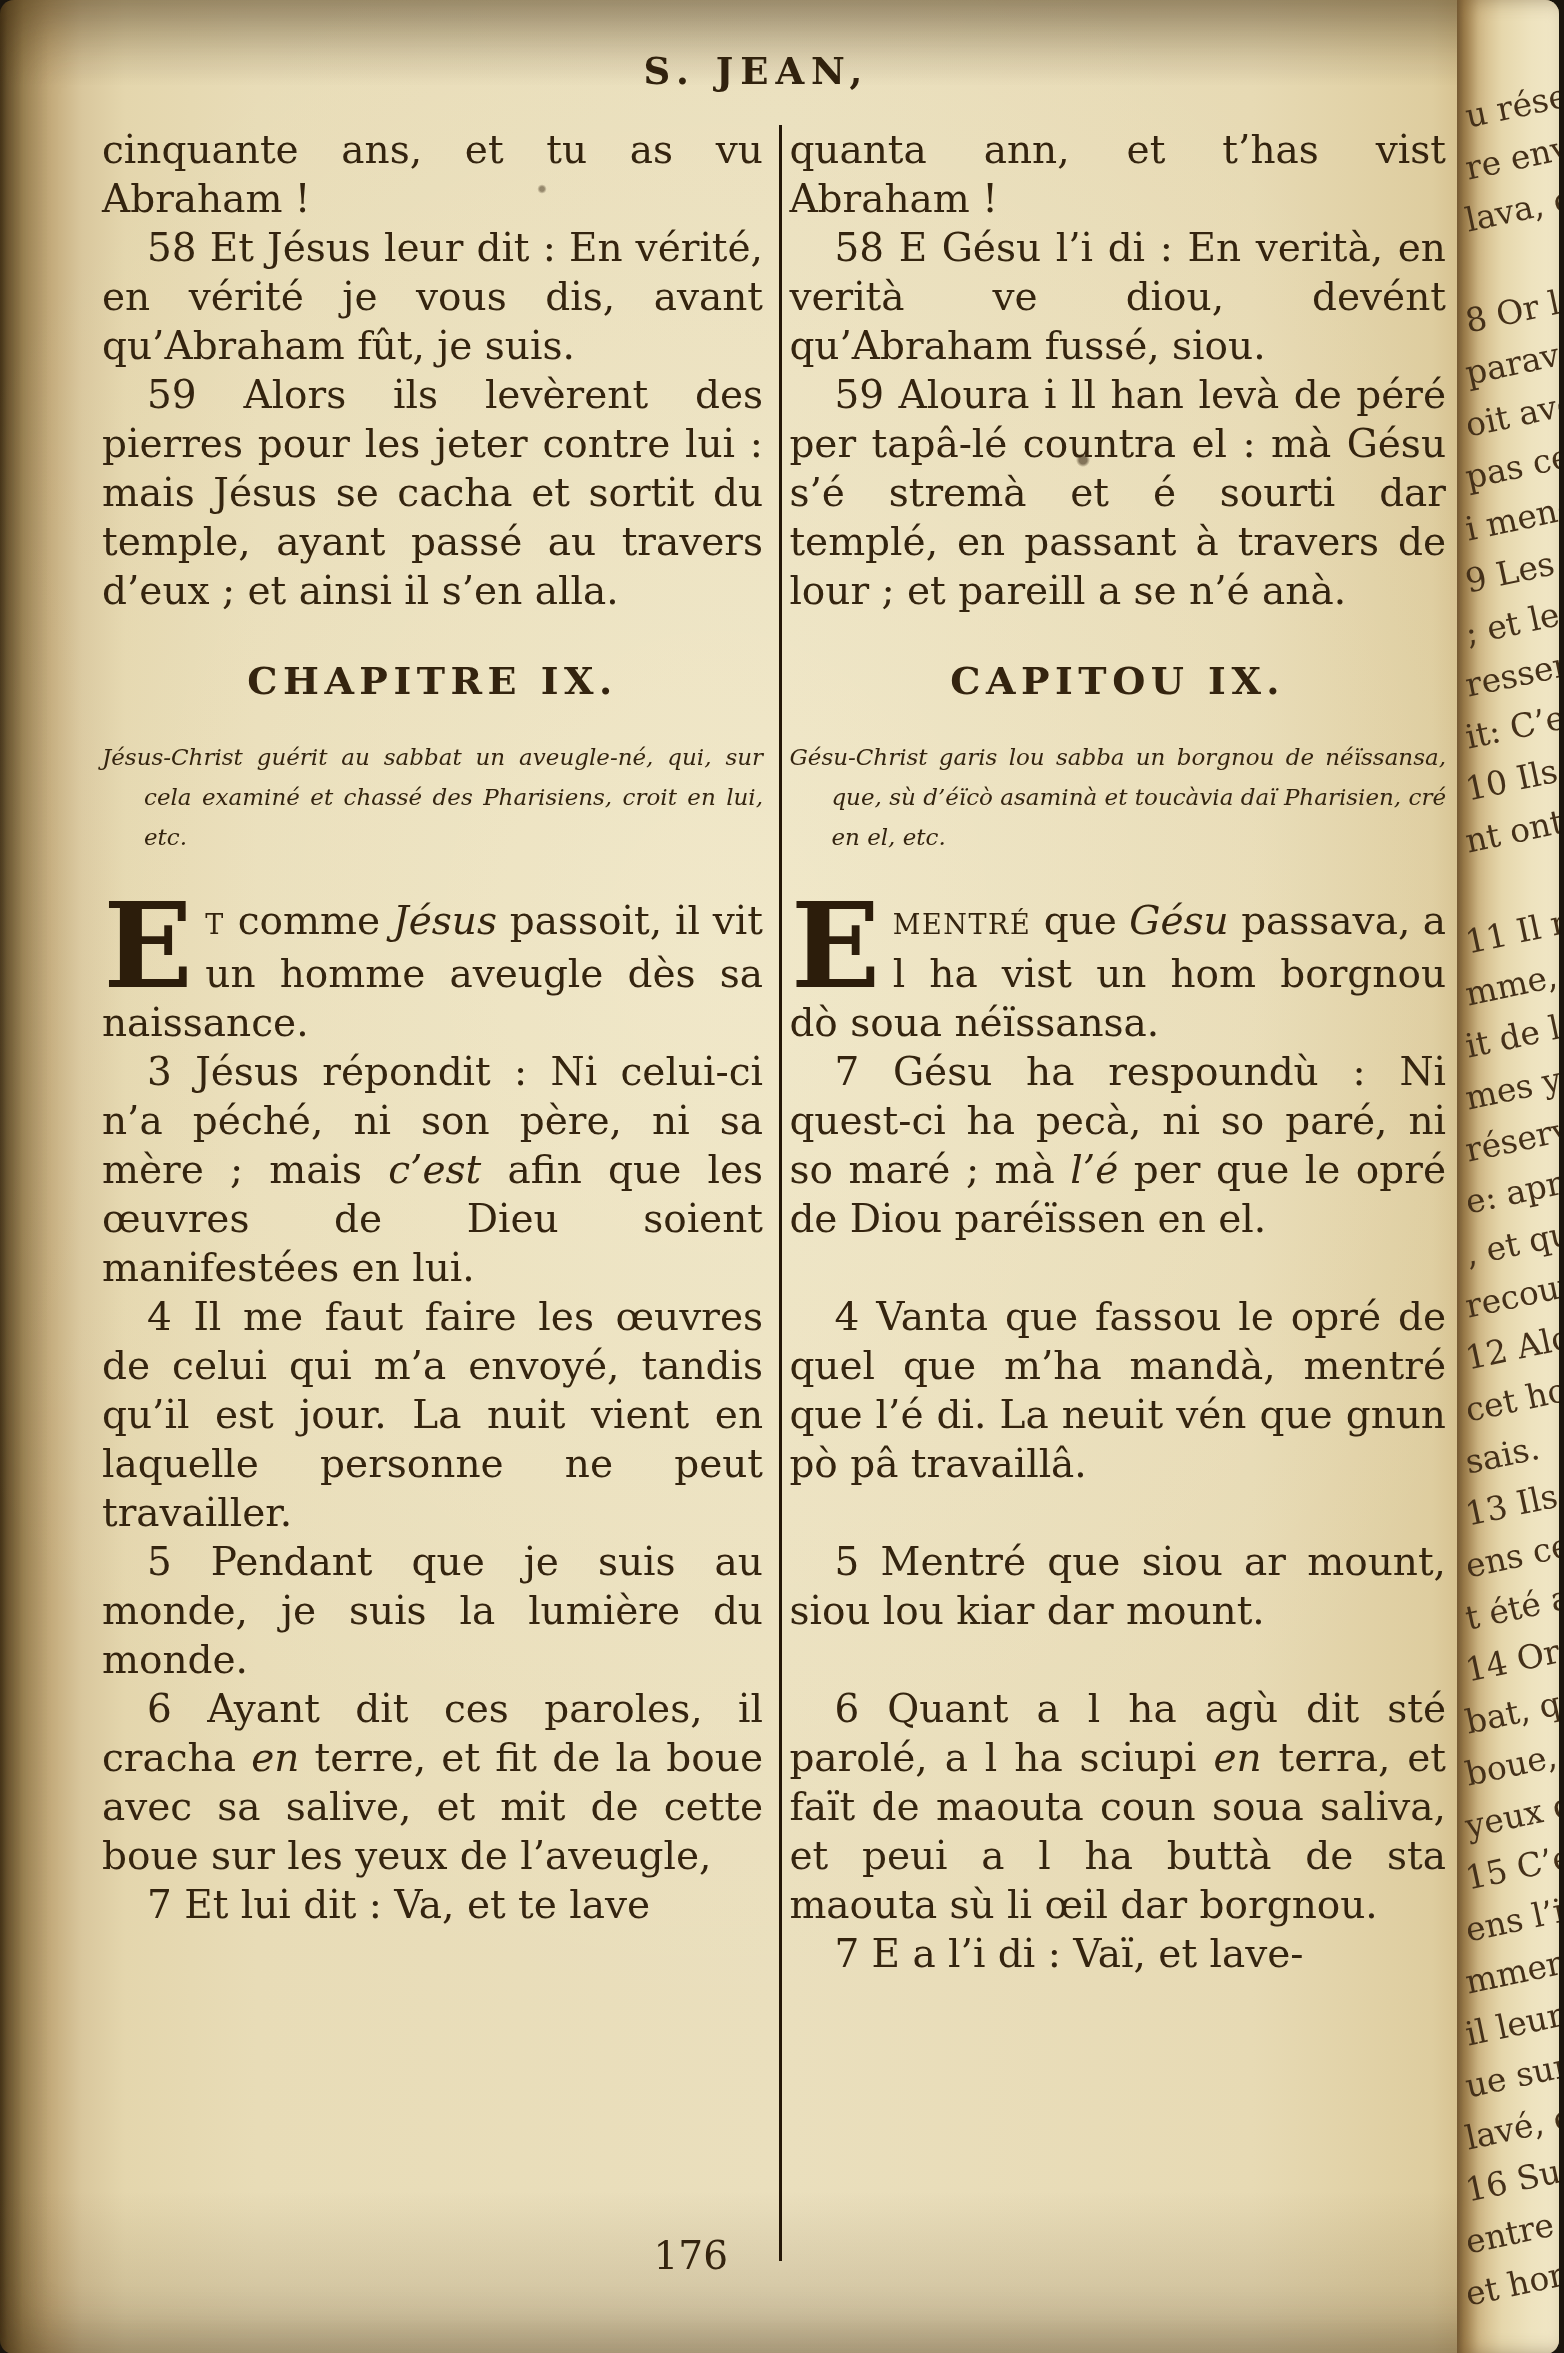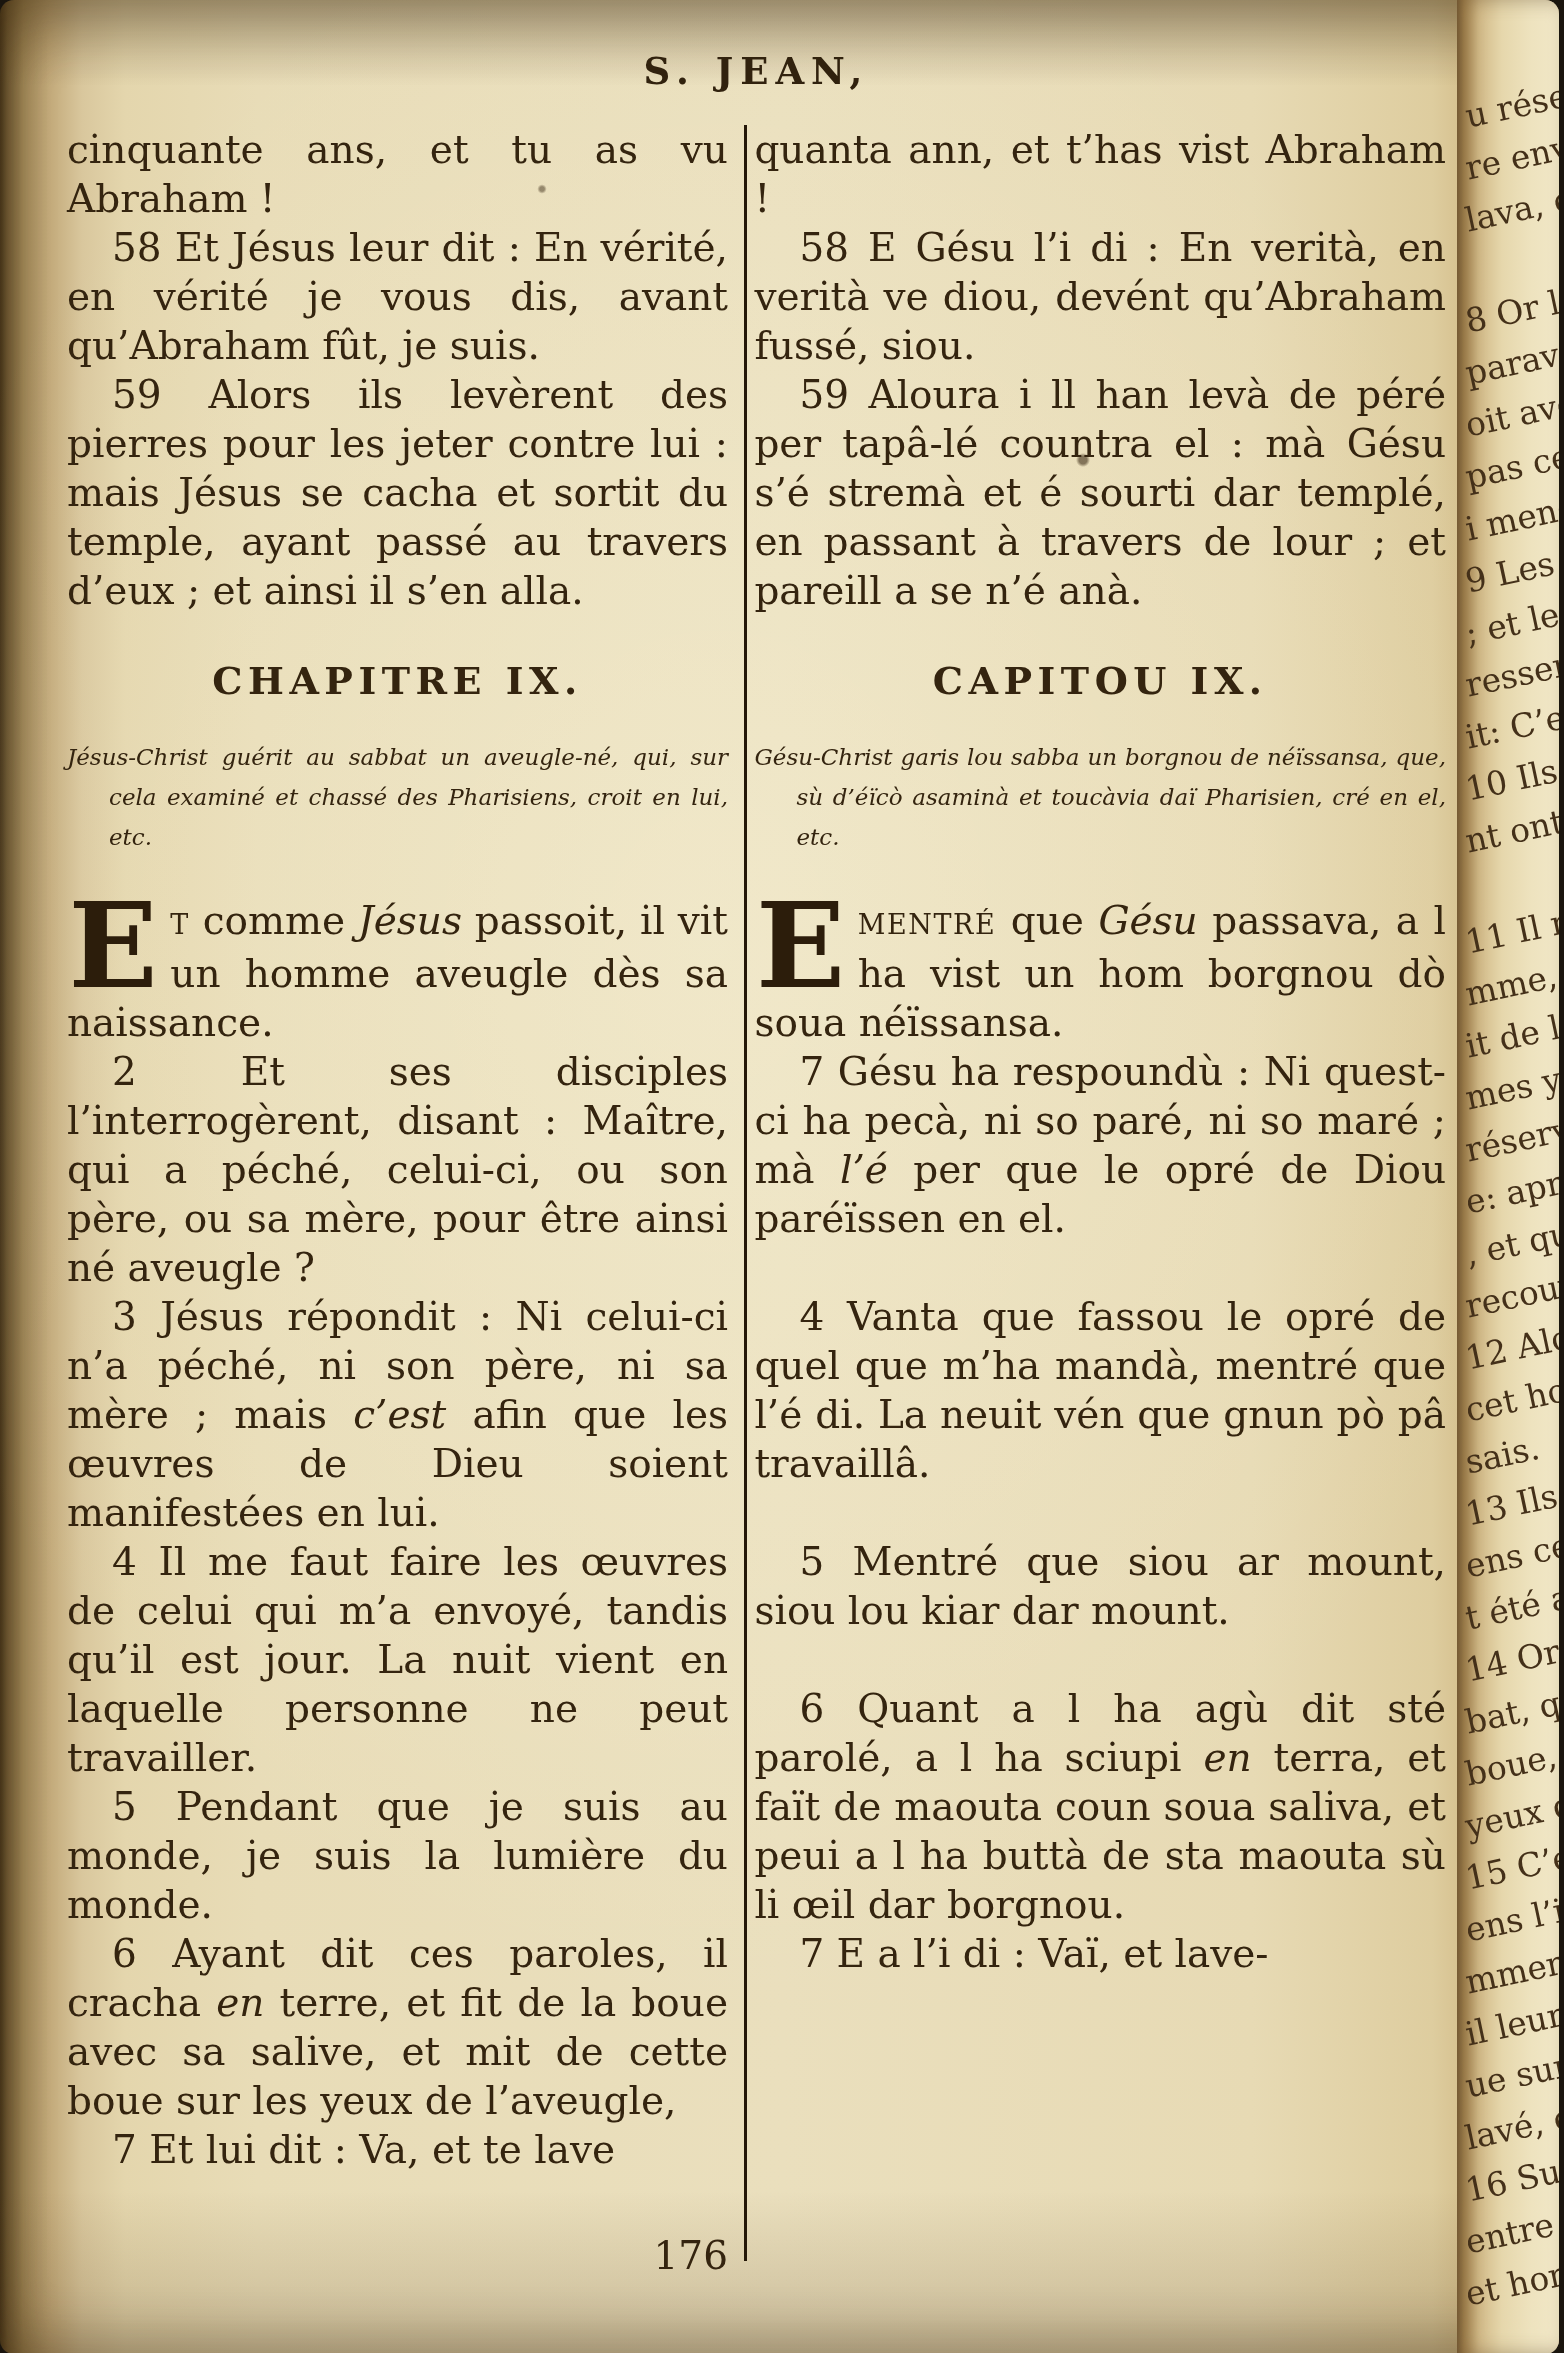--- a/index.html
+++ b/index.html
@@ -19,21 +19,21 @@
 
   
   .header-title{
     position:absolute;top:49px;left:67px;width:1379px;
     text-align:center;font-size:37px;font-weight:bold;letter-spacing:7px;
     color:#31220e;
   }
 
   
   .text-block{position:absolute;left:67px;top:125px;width:1379px;}
-  .cols{display:flex;align-items:stretch;min-height:2136px;}
+  .cols{display:flex;align-items:stretch;min-height:2136px;margin-left:35px;}
   .col{font-size:39px;line-height:49px;text-align:justify;}
   .col-left{width:661px;}
   .col-right{flex:1;border-left:3.1px solid #241708;margin-left:16.4px;padding-left:7px;}
   .col p{margin:0;}
   .verse{text-indent:45px;}
   .noindent{text-indent:0;}
   .chap{
     text-align:center;text-indent:0;font-size:38px;font-weight:bold;
     letter-spacing:5.5px;margin:44px 0 34px 0 !important;line-height:44px;
   }
@@ -79,21 +79,20 @@
   <div class="text-block">
     <div class="cols">
 
       <div class="col col-left">
         <p class="noindent">cinquante ans, et tu as vu Abraham !</p>
         <p class="verse">58 Et Jésus leur dit : En vérité, en vérité je vous dis, avant qu’Abraham fût, je suis.</p>
         <p class="verse">59 Alors ils levèrent des pierres pour les jeter contre lui : mais Jésus se cacha et sortit du temple, ayant passé au travers d’eux ; et ainsi il s’en alla.</p>
         <p class="chap">CHAPITRE IX.</p>
         <p class="summary">Jésus-Christ guérit au sabbat un aveugle-né, qui, sur cela examiné et chassé des Pharisiens, croit en lui, etc.</p>
         <p class="v1"><span class="dropcap">E</span><span class="sc">T</span><span> comme </span><span class="it">Jésus</span><span> passoit, il vit un homme aveugle dès sa naissance.</span></p>
-        <p class="verse">2 Et ses disciples l’interrogèrent, disant : Maître, qui a péché, celui-ci, ou son père, ou sa mère, pour être ainsi né aveugle ?</p>
         <p class="verse"><span>3 Jésus répondit : Ni celui-ci n’a péché, ni son père, ni sa mère ; mais </span><span class="it">c’est</span><span> afin que les œuvres de Dieu soient manifestées en lui.</span></p>
         <p class="verse">4 Il me faut faire les œuvres de celui qui m’a envoyé, tandis qu’il est jour. La nuit vient en laquelle personne ne peut travailler.</p>
         <p class="verse">5 Pendant que je suis au monde, je suis la lumière du monde.</p>
         <p class="verse"><span>6 Ayant dit ces paroles, il cracha </span><span class="it">en</span><span> terre, et fit de la boue avec sa salive, et mit de cette boue sur les yeux de l’aveugle,</span></p>
         <p class="verse">7 Et lui dit : Va, et te lave</p>
       </div>
 
       <div class="col col-right">
         <p class="noindent">quanta ann, et t’has vist Abraham !</p>
         <p class="verse">58 E Gésu l’i di : En verità, en verità ve diou, devént qu’Abraham fussé, siou.</p>

